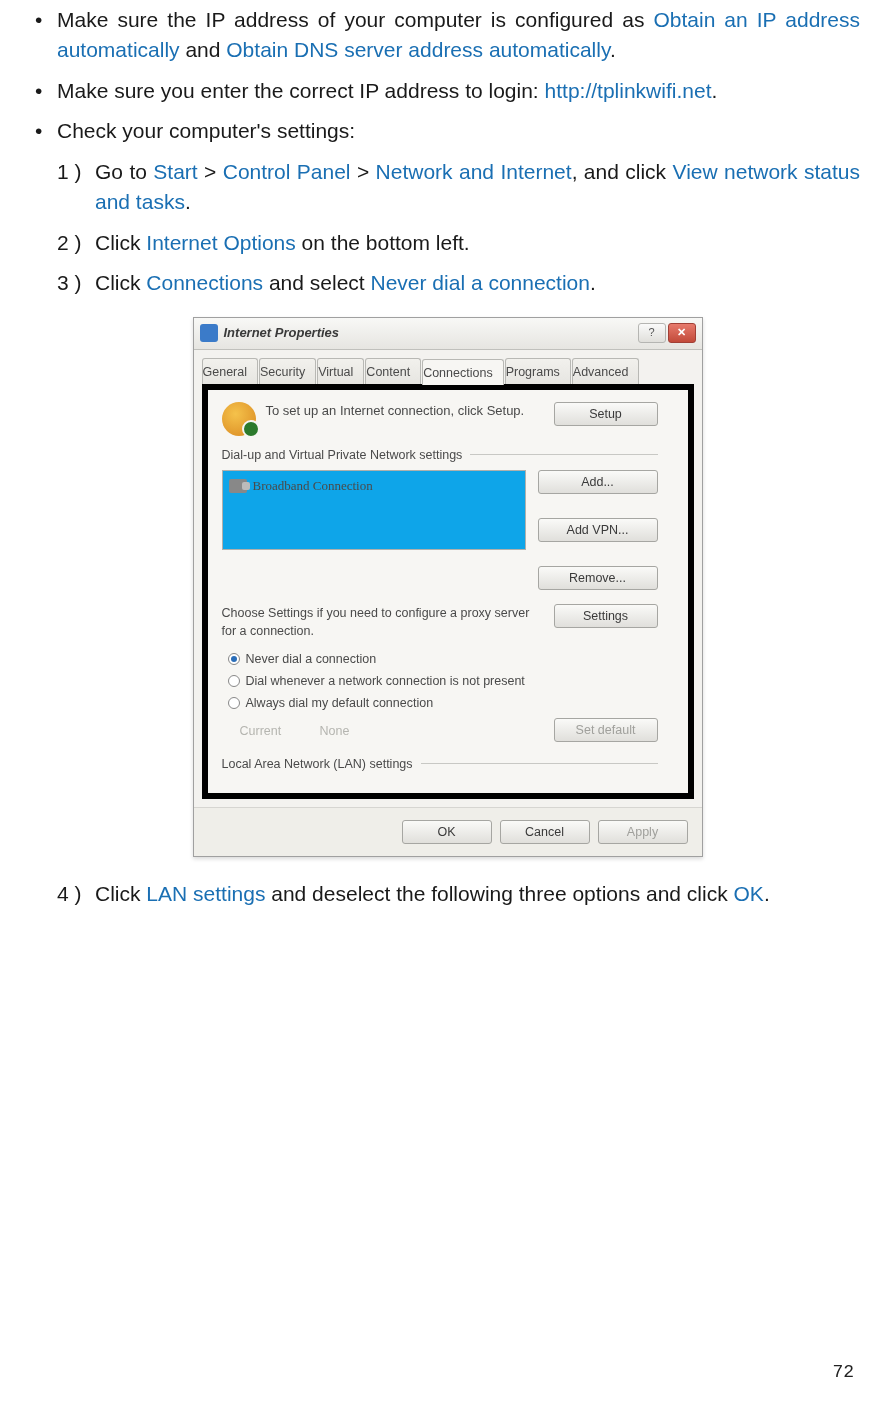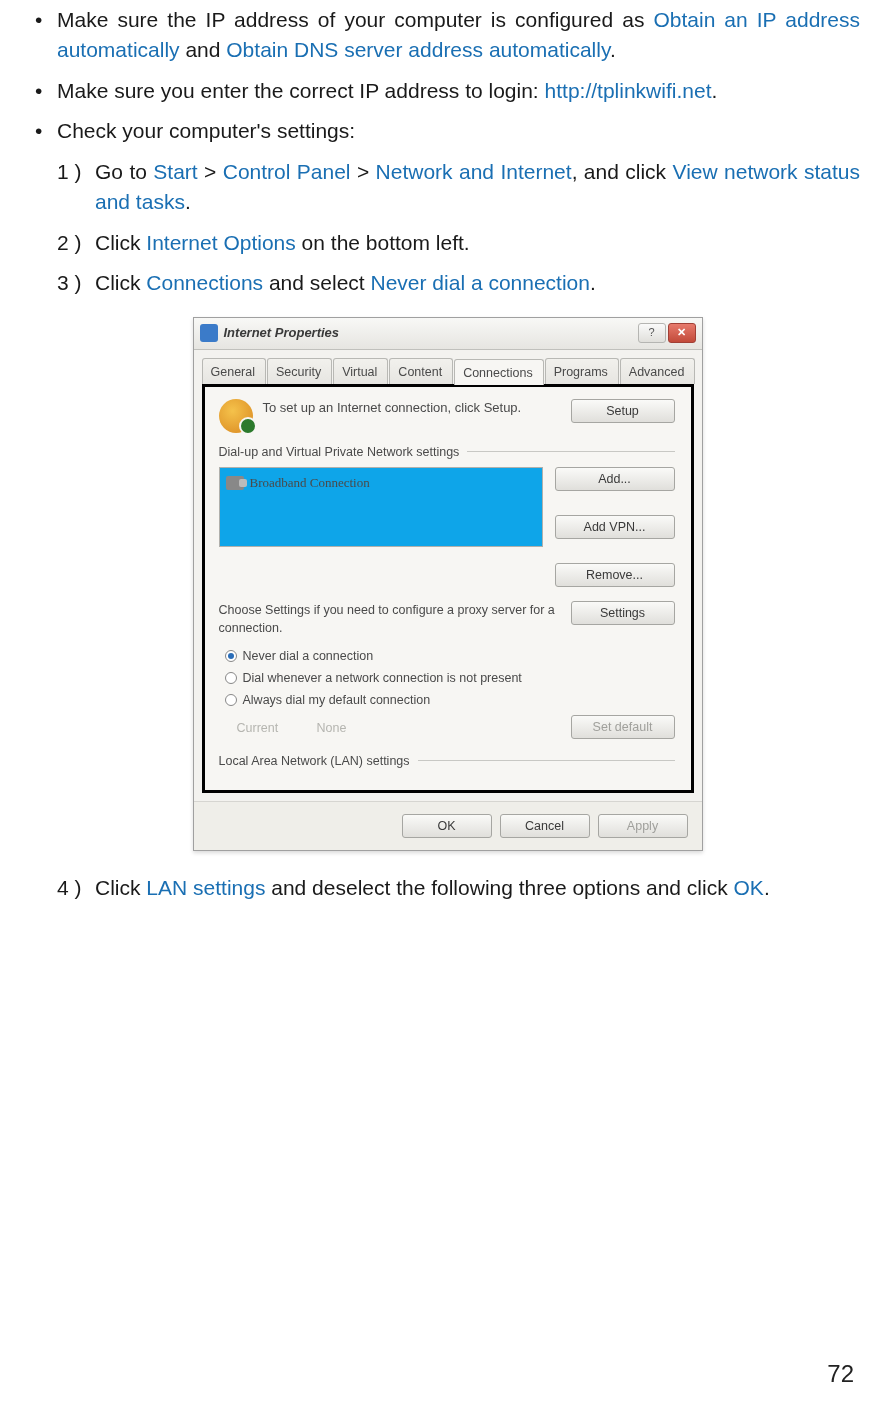--- a/index.html
+++ b/index.html
@@ -72,38 +72,38 @@
       background: linear-gradient(#e77a6c,#c24a3a);
       color: #fff; border-color: #a14036;
       font-weight: bold;
     }
     .tabs {
       display: flex;
       padding: 8px 8px 0 8px;
       gap: 1px;
     }
     .tab {
-      padding: 4px 10px 3px 8px;
+      padding: 4px 10px 3px 0;
       border: 1px solid #b8b8b4;
       border-bottom: none;
       background: linear-gradient(#f2f1ed,#e6e5e1);
       border-radius: 3px 3px 0 0;
       font-size: 12.5px;
     }
     .tab.active {
       background: #f7f6f3;
       position: relative;
       top: 1px;
       z-index: 2;
     }
     .tab-content {
       margin: 0 8px 8px 8px;
-      border: 3px solid #000000;
+      border: 6px solid #000000;
       background: #f7f6f3;
-      padding: 12px 16px 14px 14px;
+      padding: 12px 30px 14px 14px;
     }
     .row { display: flex; align-items: flex-start; margin-bottom: 10px; }
     .row .icon40 {
       width: 34px; height: 34px; margin-right: 10px;
       background: radial-gradient(circle at 40% 35%, #f5c24b, #d98820);
       border-radius: 50%;
       position: relative;
     }
     .row .icon40::after {
       content: "";
@@ -171,24 +171,25 @@
     .lan-text { font-size: 12.5px; flex: 1; padding-right: 10px; }
     .footer-btns {
       display: flex; justify-content: flex-end; gap: 8px;
       padding: 12px 14px; border-top: 1px solid #d6d5d1;
       background: #efeee9;
     }
     .footer-btns .btn { min-width: 90px; }
 
     .page-number {
       position: absolute;
-      bottom: 9px;
+      bottom: 16px;
       right: 36px;
-      font-size: 24px;
+      font-size: 18px;
       color: #222;
+      font-family: Liberation Mono, monospace;
     }
   </style>
 </head>
 <body>
 
 <div class="bullets">
   <div class="bullet-item">
     <div class="bullet-mark">•</div>
     <div class="bullet-body">
       <span>Make sure the IP address of your computer is configured as </span><span class="link">Obtain an IP address automatically</span><span> and </span><span class="link">Obtain DNS server address automatically</span><span>.</span>

